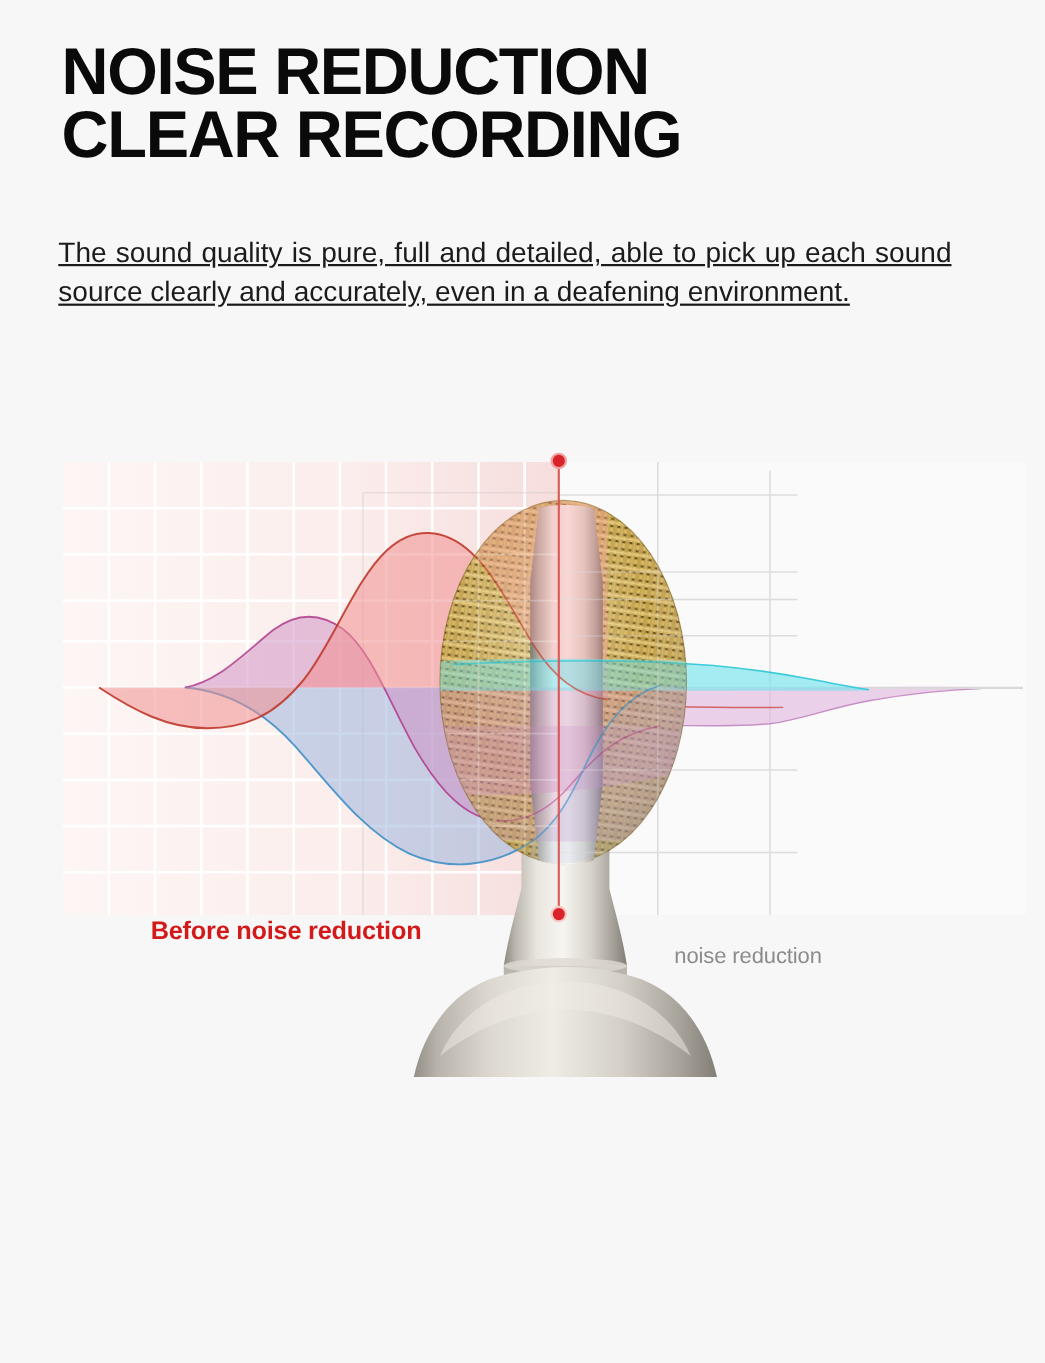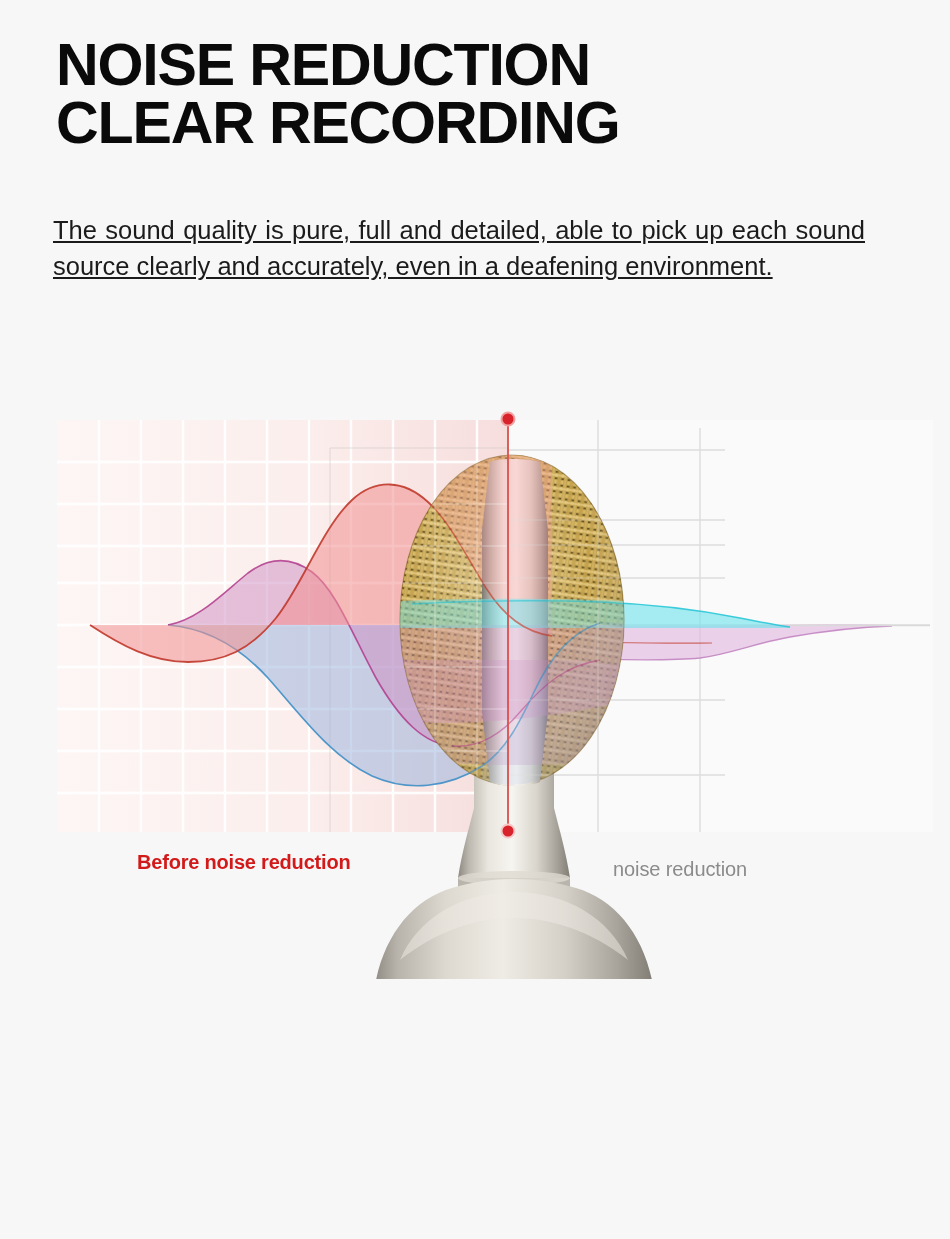--- a/index.html
+++ b/index.html
@@ -76,22 +76,22 @@
   }
 
   
   .caption {
     position: absolute;
     font-family: "Liberation Sans", sans-serif;
     white-space: nowrap;
   }
   .caption-before {
     left: 137px;
-    top: 851px;
-    font-size: 20px;
+    top: 833px;
+    font-size: 23px;
     font-weight: 700;
     color: #d31a1a;
     letter-spacing: -0.2px;
   }
   .caption-after {
     left: 613px;
     top: 858px;
     font-size: 20px;
     font-weight: 400;
     color: #8b8b8b;

